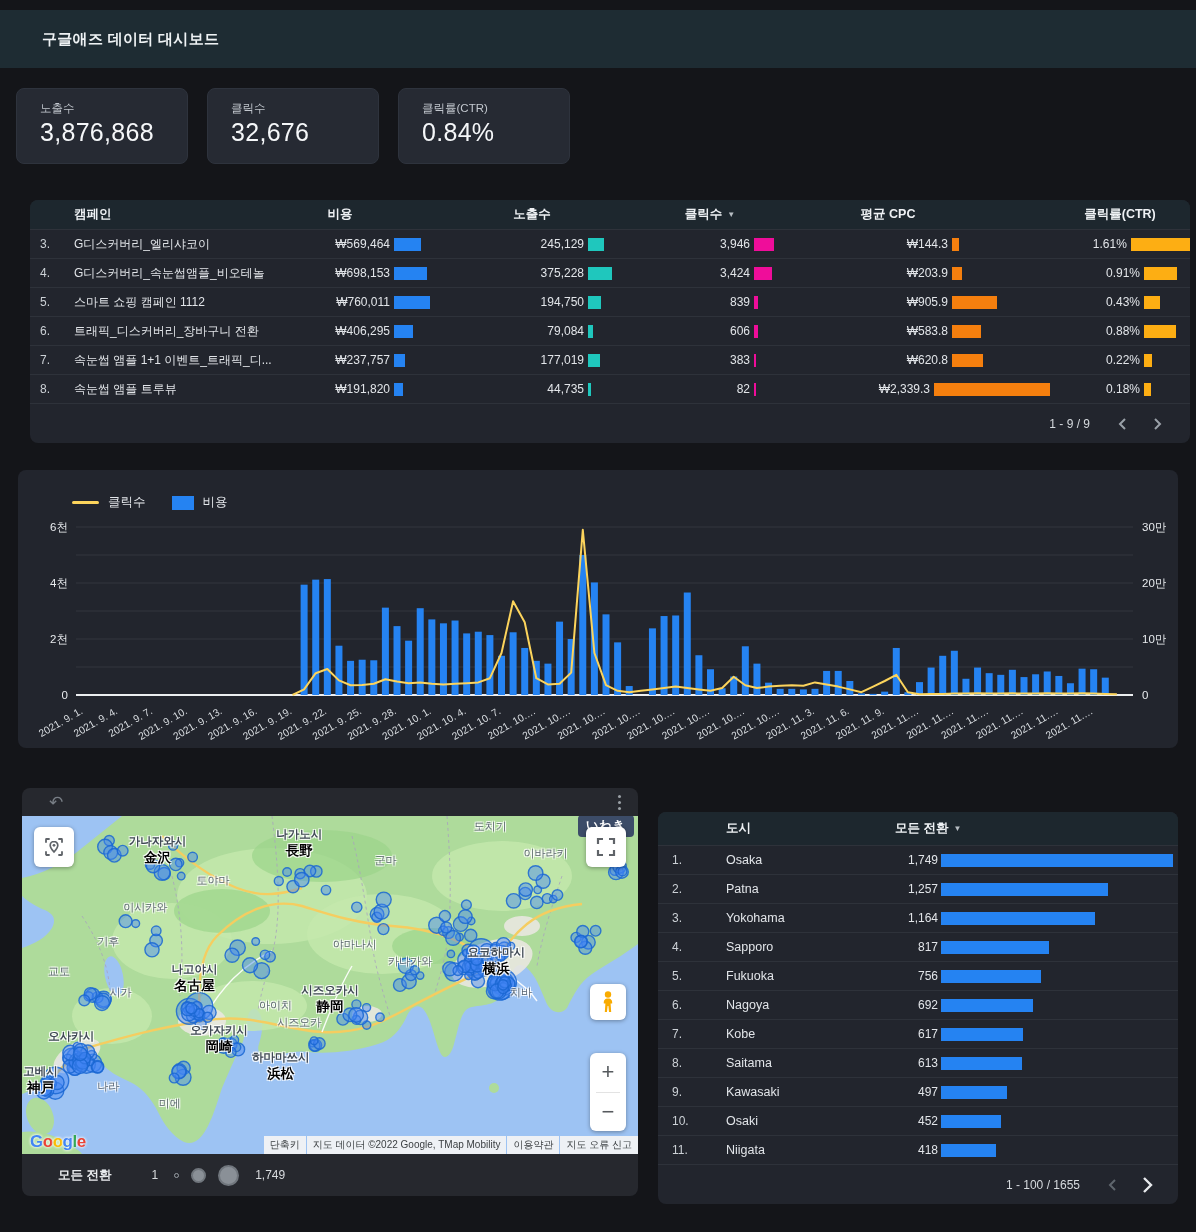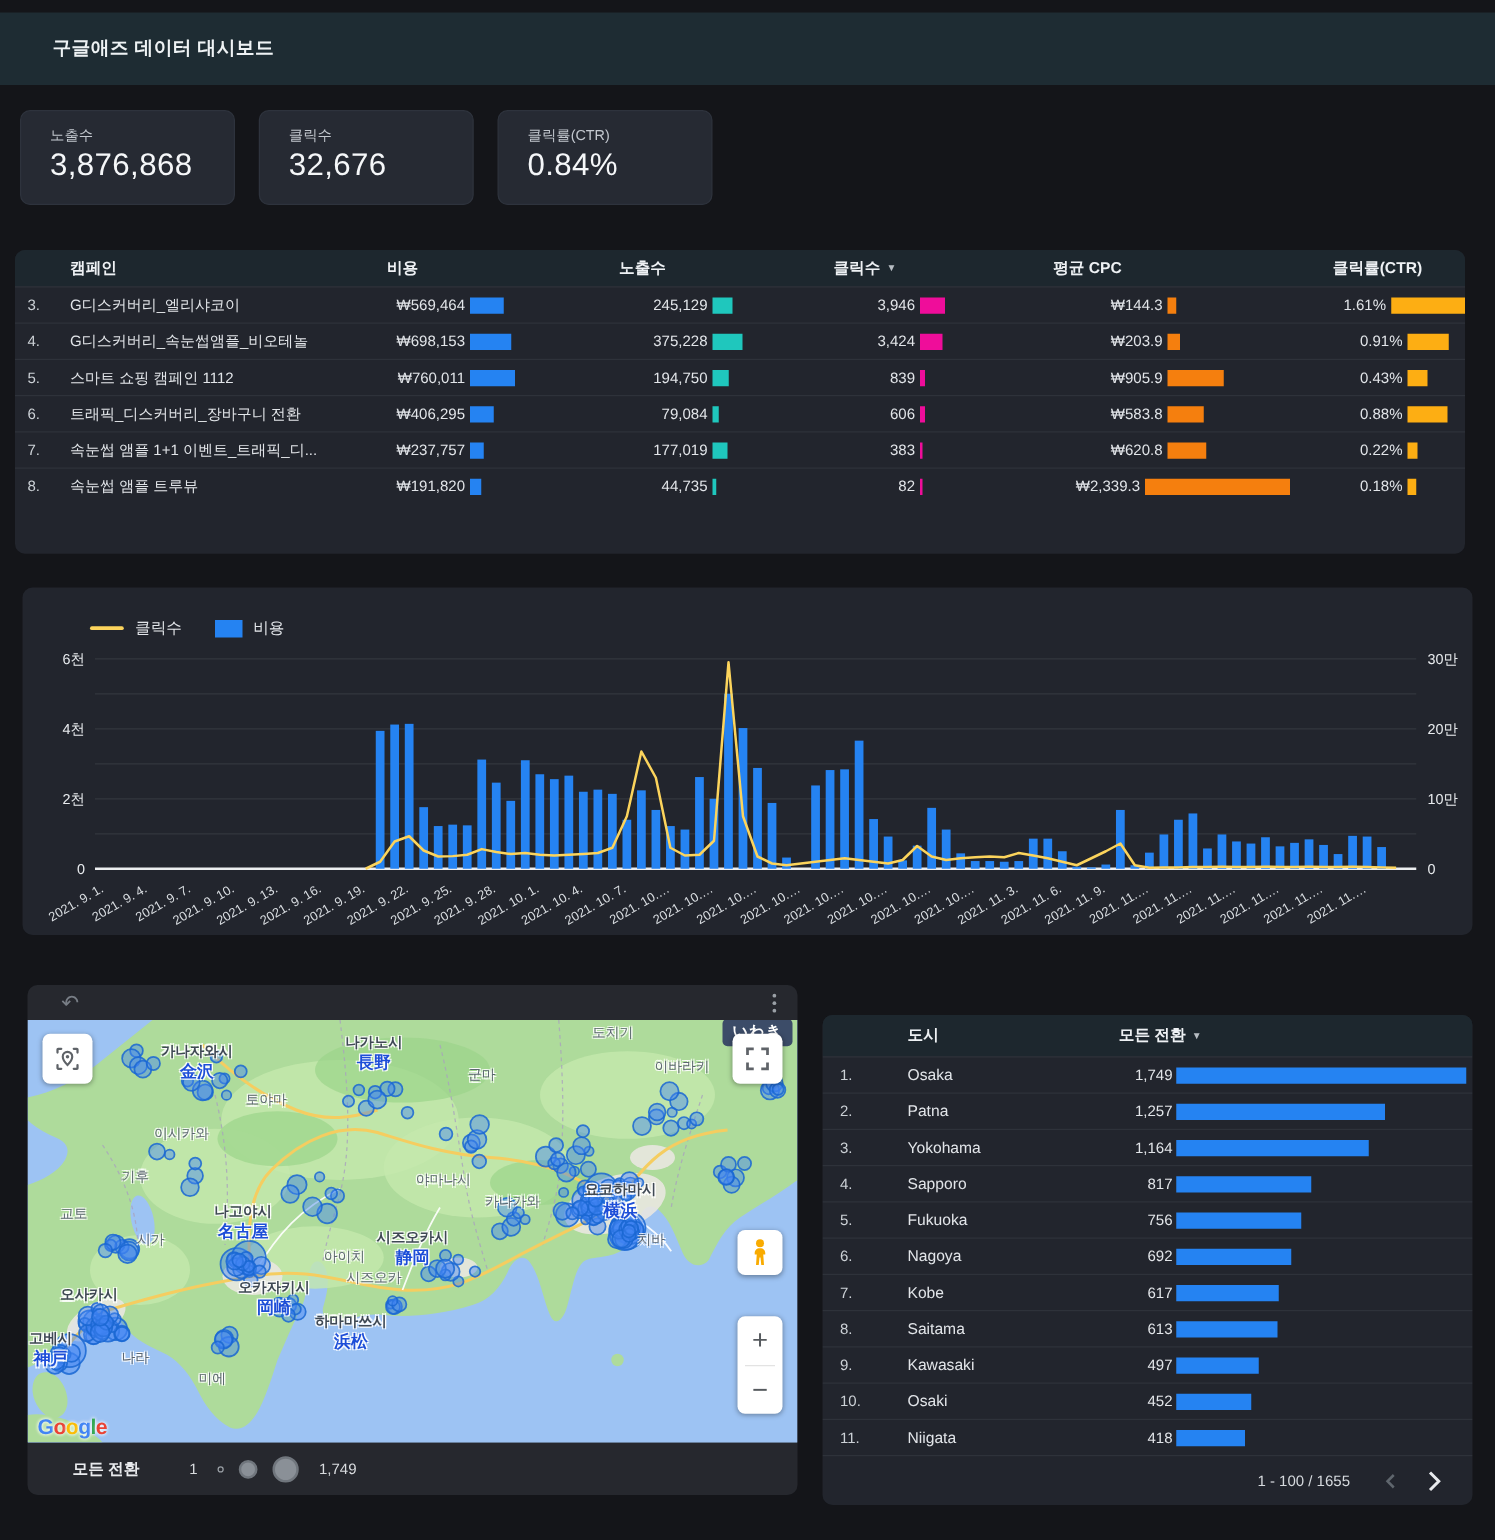--- a/index.html
+++ b/index.html
@@ -15,21 +15,21 @@
 
   
   .scorecards { position:absolute; left:16px; top:88px; display:flex; }
   .scorecard { width:172px; height:76px; background:#262a33; border:1px solid #2e333d; border-radius:8px;
                padding:12px 10px 0 23px; }
   .scorecard + .scorecard { margin-left:19px; }
   .sc-label { font-size:11.5px; color:#c3c8cf; }
   .sc-value { font-size:25px; color:#f5f7f9; margin-top:2px; letter-spacing:.3px; }
 
   
-  .table-card { left:12px; top:200px; width:1160px; height:243px; overflow:hidden; }
+  .table-card { left:30px; top:200px; width:1160px; height:243px; overflow:hidden; }
   .t-grid { display:grid; grid-template-columns:42px 218px 190px 190px 158px 222px 140px; align-items:center; }
   .t-head { height:29px; background:#1d272e; font-weight:700; font-size:12.5px; color:#eef1f4; }
   .t-row { height:29px; border-top:1px solid #2e323a; font-size:12px; color:#e2e5e9; }
   .cell-rank { padding-left:10px; color:#ccd1d6; }
   .cell-name { padding-left:2px; white-space:nowrap; overflow:hidden; }
   .mcell { display:flex; align-items:center; }
   .mnum { text-align:right; white-space:nowrap; }
   .mbar-wrap { padding-left:4px; display:flex; align-items:center; }
   .mbar { height:13px; }
   .hlabel { display:inline-flex; align-items:center; justify-content:center; gap:5px; }
@@ -52,21 +52,21 @@
   .map-topbar { height:28px; display:flex; align-items:center; justify-content:space-between; padding:0 13px 0 27px; }
   .undo-icon { color:#787e86; font-size:17px; line-height:1; cursor:pointer; }
   .dots-icon { display:flex; flex-direction:column; cursor:pointer; padding:2px 4px; }
   .dots-icon i { width:3px; height:3px; border-radius:50%; background:#9aa0a6; margin:1.5px 0; }
   .map-area { position:relative; width:616px; height:338px; overflow:hidden; background:#9dc3f3; }
   .map-label { position:absolute; transform:translate(-50%,-50%); text-align:center; white-space:nowrap;
       text-shadow:-1px -1px 0 rgba(255,255,255,.85),1px -1px 0 rgba(255,255,255,.85),
                   -1px 1px 0 rgba(255,255,255,.85),1px 1px 0 rgba(255,255,255,.85); pointer-events:none; }
   .map-label .ko { font-size:11px; color:#5c6670; font-weight:500; }
   .map-label.major .ko { font-size:11.5px; color:#3f4954; font-weight:700; }
-  .map-label .kanji { font-size:13.5px; color:#1d4ed8; font-weight:700; }
+  .map-label .kanji { font-size:13.5px; color:#000000; font-weight:700; }
   .dark-label { position:absolute; left:556px; top:-1px; color:#fff; background:#3c4c68; border-radius:4px;
       padding:2px 8px 3px; font-size:12px; font-weight:700; letter-spacing:1px; }
   .map-btn { position:absolute; background:#fff; border-radius:6px; box-shadow:0 1px 4px rgba(0,0,0,.35);
       display:flex; align-items:center; justify-content:center; cursor:pointer; }
   .btn-loc { left:12px; top:11px; width:40px; height:40px; }
   .btn-fs { right:12px; top:11px; width:40px; height:40px; }
   .btn-peg { right:12px; top:168px; width:36px; height:36px; }
   .zoom-ctl { position:absolute; right:12px; top:237px; width:36px; height:78px; background:#fff; border-radius:6px;
       box-shadow:0 1px 4px rgba(0,0,0,.35); display:flex; flex-direction:column; }
   .zoom-btn { flex:1; display:flex; align-items:center; justify-content:center; font-size:22px; color:#565a5e; cursor:pointer; }
@@ -348,20 +348,33 @@
           </div>
         </div>
         <div class="mcell">
           <div class="mnum" style="width: 90px;">0.18%</div>
           <div class="mbar-wrap">
             <div class="mbar" style="width: 6.61622px; background: rgb(253, 174, 19);"></div>
           </div>
         </div>
       </div>
     </div>
+  <div class="t-foot">
+    <span class="pag-label">1 - 9 / 9</span>
+    <span class="pag-btn">
+      <svg width="20" height="20">
+          <polyline points="12,5 7,10 12,15" fill="none" stroke="#9aa1a8" stroke-width="2"></polyline>
+        </svg>
+    </span>
+    <span class="pag-btn">
+      <svg width="20" height="20">
+          <polyline points="8,5 13,10 8,15" fill="none" stroke="#9aa1a8" stroke-width="2"></polyline>
+        </svg>
+    </span>
+  </div>
 </section>
 
 <section class="card chart-card">
   <div class="legend">
     <span class="leg-line" id="leg-line" style="background: rgb(252, 212, 92);"></span>
     <span>클릭수</span>
     <span class="leg-rect" id="leg-rect" style="background: rgb(37, 131, 242);"></span>
     <span>비용</span>
   </div>
   <svg class="chart-svg" id="timechart" width="1160" height="232">
@@ -878,20 +891,26 @@
         <path d="M10 8.5 C6.8 8.5 5.5 10.5 5.8 13.5 L7.4 13.5 L6.8 22 L9 22 L9.6 16 L10.4 16 L11 22 L13.2 22 L12.6 13.5 L14.2 13.5 C14.5 10.5 13.2 8.5 10 8.5 Z" fill="#f9ab00"></path>
       </svg>
     </div>
     <div class="zoom-ctl">
       <div class="zoom-btn">+</div>
       <div class="zoom-div"></div>
       <div class="zoom-btn">−</div>
     </div>
 
     <div class="g-logo" id="g-logo"><span style="color: rgb(66, 133, 244);">G</span><span style="color: rgb(234, 67, 53);">o</span><span style="color: rgb(251, 188, 5);">o</span><span style="color: rgb(66, 133, 244);">g</span><span style="color: rgb(52, 168, 83);">l</span><span style="color: rgb(234, 67, 53);">e</span></div>
+    <div class="map-attrib" id="map-attrib">
+        <span class="attrib-item">단축키</span>
+        <span class="attrib-item">지도 데이터 ©2022 Google, TMap Mobility</span>
+        <span class="attrib-item">이용약관</span>
+        <span class="attrib-item">지도 오류 신고</span>
+      </div>
   </div>
   <div class="map-footer">
     <span class="mf-title">모든 전환</span>
     <span class="mf-min">1</span>
     <span class="mf-dot"></span>
     <span class="mf-c1"></span>
     <span class="mf-c2"></span>
     <span class="mf-max">1,749</span>
   </div>
 </section>

